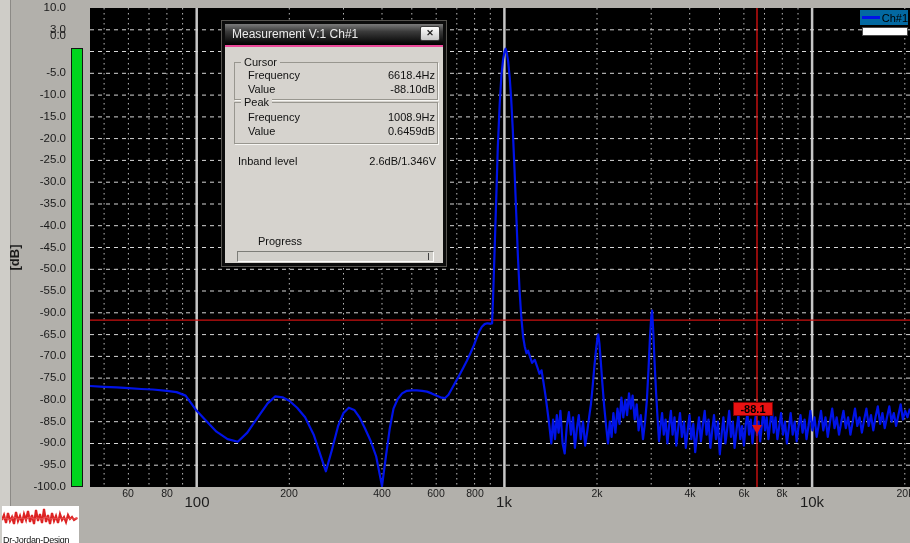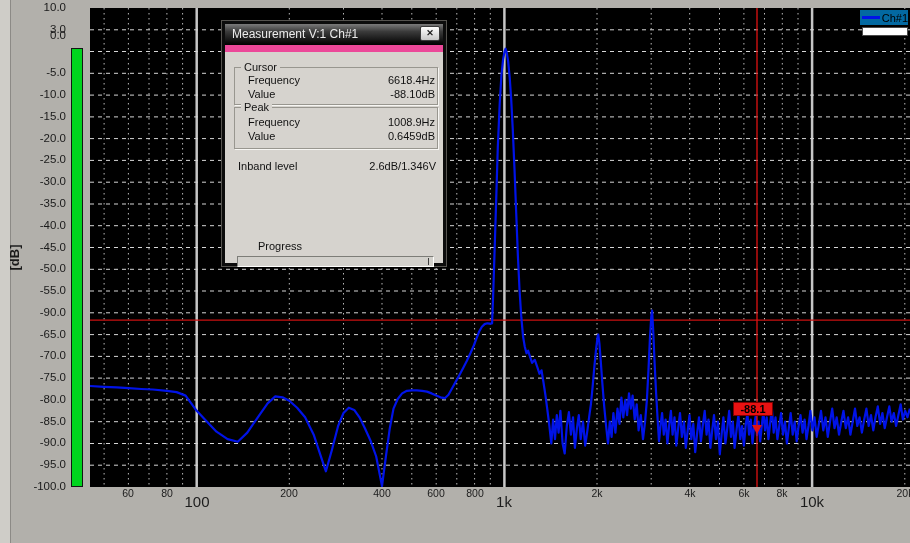--- a/index.html
+++ b/index.html
@@ -38,21 +38,21 @@
   
   .logo{position:absolute;left:2px;top:506px;width:77px;height:37px;background:#fff;}
   .logo-text{font-size:9px;line-height:10px;color:#111;padding-left:1px;letter-spacing:-0.3px;white-space:nowrap;}
 
   
   .dialog{position:absolute;left:222px;top:21px;width:224px;height:245px;border:3px solid #0c0c0c;background:#d6d3ce;box-shadow:0 0 0 1px #55534f;}
   .titlebar{position:relative;height:21px;background:linear-gradient(#7b7b7b,#3c3c3c 35%,#121212 80%,#000);}
   .dlg-title{position:absolute;left:7px;top:0;line-height:21px;font-size:12px;color:#ececec;}
   .closebtn{position:absolute;right:3px;top:2px;width:20px;height:15px;background:linear-gradient(#ffffff,#c7c7c7);border:1px solid #3a3a3a;border-radius:2px;text-align:center;}
   .closebtn span{font-size:9px;font-weight:bold;color:#1a1a1a;line-height:13px;display:block;}
-  .dcontent{position:relative;height:228px;border-top:7px solid #ec4899;}
+  .dcontent{position:relative;height:228px;border-top:2px solid #ec4899;}
   .group{position:absolute;left:9px;width:204px;border:1px solid #98968f;box-shadow:1px 1px 0 #f7f6f3;}
   .g1{top:15px;height:38px;}
   .g2{top:55px;height:42px;}
   .glabel{position:absolute;top:-7px;left:6px;background:#d6d3ce;padding:0 3px;font-size:11px;color:#111;}
   .grow{position:absolute;left:13px;right:2px;height:13px;font-size:11px;color:#111;}
   .grow .rv{float:right;}
   .grow .rl{float:left;}
   .r1{top:6px;} .r2{top:20px;}
   .g2 .r1{top:8px;} .g2 .r2{top:22px;}
   .stat{position:absolute;left:13px;right:7px;height:13px;font-size:11px;color:#111;}
@@ -177,20 +177,27 @@
       <div class="xt xt-small" style="left: 475px;">800</div>
       <div class="xt xt-major" style="left: 504px;">1k</div>
       <div class="xt xt-small" style="left: 597px;">2k</div>
       <div class="xt xt-small" style="left: 690px;">4k</div>
       <div class="xt xt-small" style="left: 744px;">6k</div>
       <div class="xt xt-small" style="left: 782px;">8k</div>
       <div class="xt xt-major" style="left: 812px;">10k</div>
       <div class="xt xt-small" style="left: 905px;">20k</div>
     </div>
 
+  <div class="logo">
+    <svg width="77" height="25" viewBox="0 0 77 25">
+      <polyline points="0,14 2,9 4,17 6,7 8,15 10,11 12,18 14,6 16,15 18,10 20,17 22,8 24,14 26,5 28,16 30,9 32,18 34,4 36,15 38,8 40,17 42,3 44,16 46,9 48,18 50,7 52,15 54,10 56,17 58,8 60,14 62,11 64,16 66,9 68,13 70,11 72,14 75,12" fill="none" stroke="#dd2222" stroke-width="2.2"></polyline>
+      <polyline points="0,13 4,12 8,14 12,11 16,13 20,12 24,13 28,11 32,13 36,12 40,13 44,11 48,13 52,12 56,13 60,12 64,13 68,12 72,13 76,12" fill="none" stroke="#e65050" stroke-width="1.2"></polyline>
+    </svg>
+    <div class="logo-text">Dr-Jordan-Design</div>
+  </div>
 
   <div class="dialog">
     <div class="titlebar">
       <span class="dlg-title">Measurement V:1 Ch#1</span>
       <span class="closebtn">
           <span>✕</span>
         </span>
     </div>
     <div class="dcontent">
       <div class="group g1">

